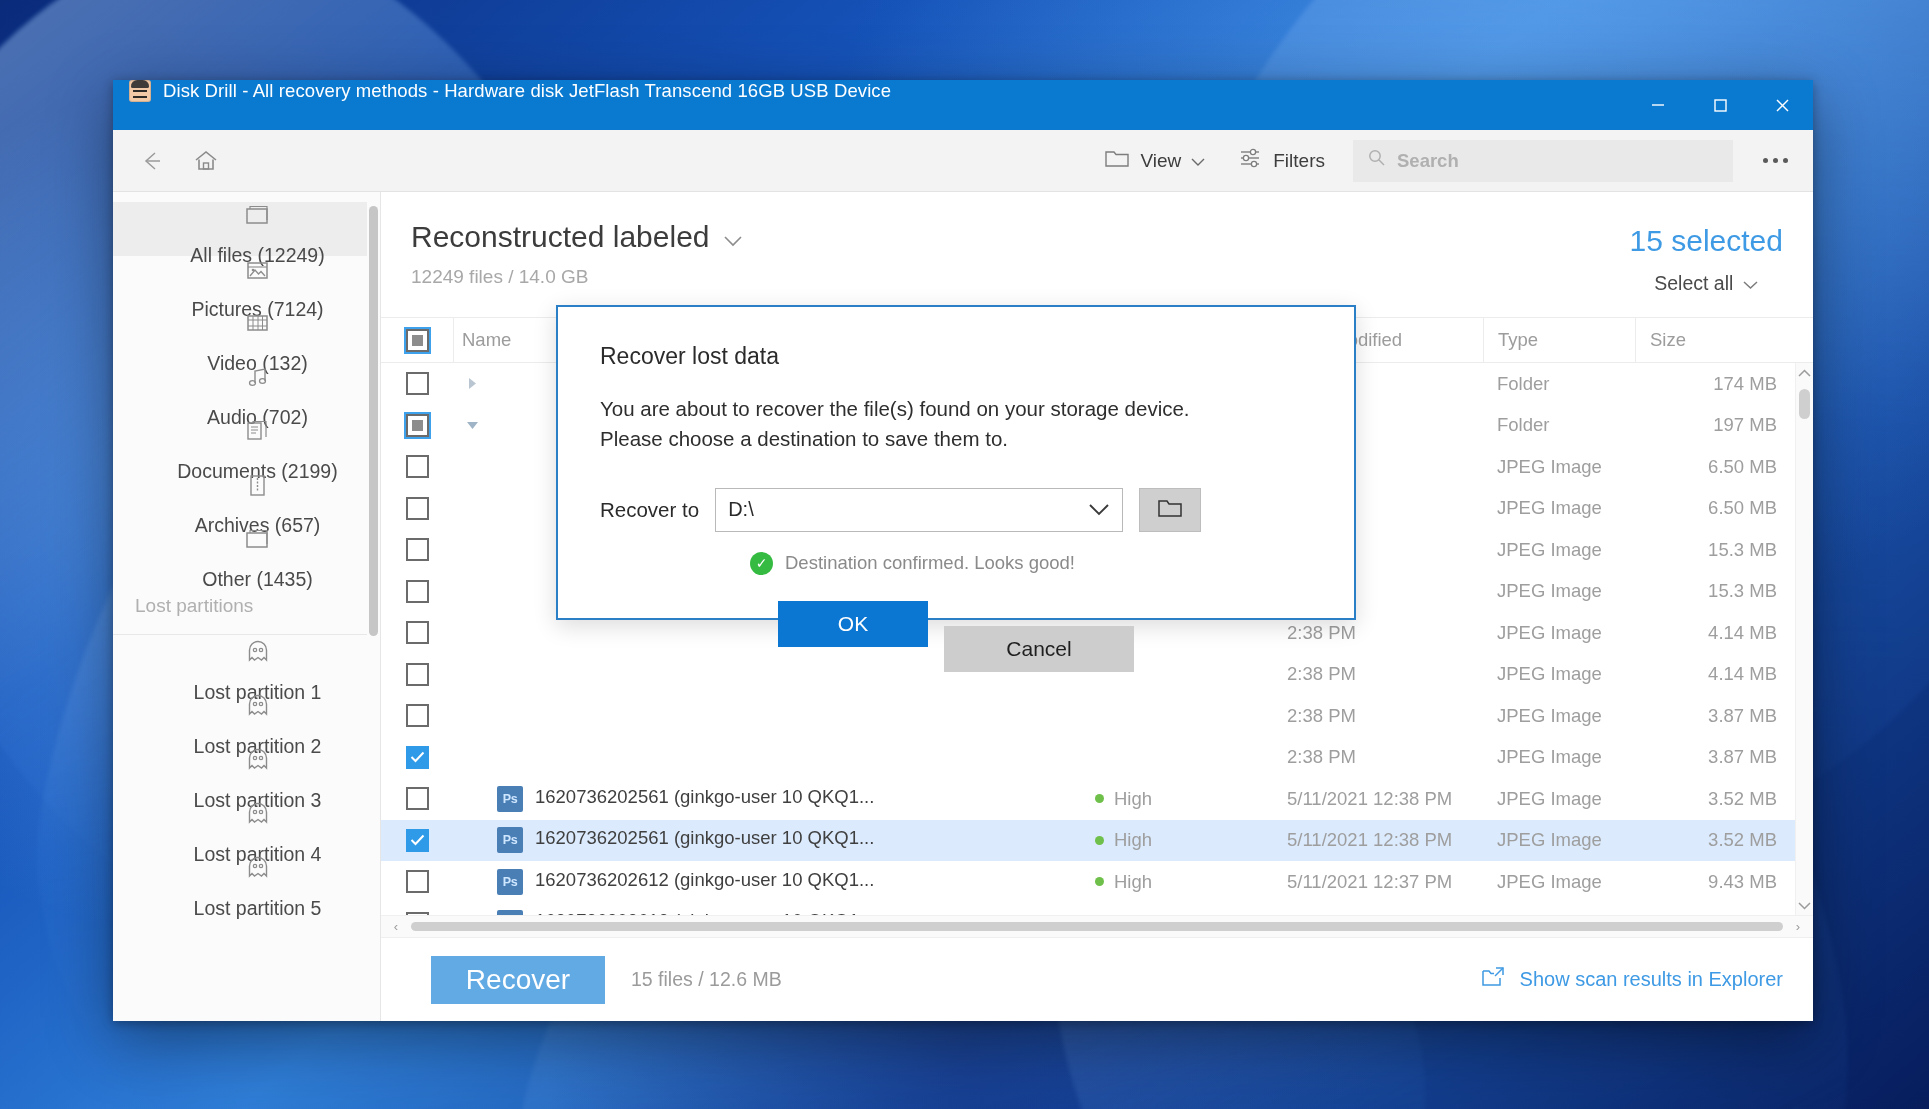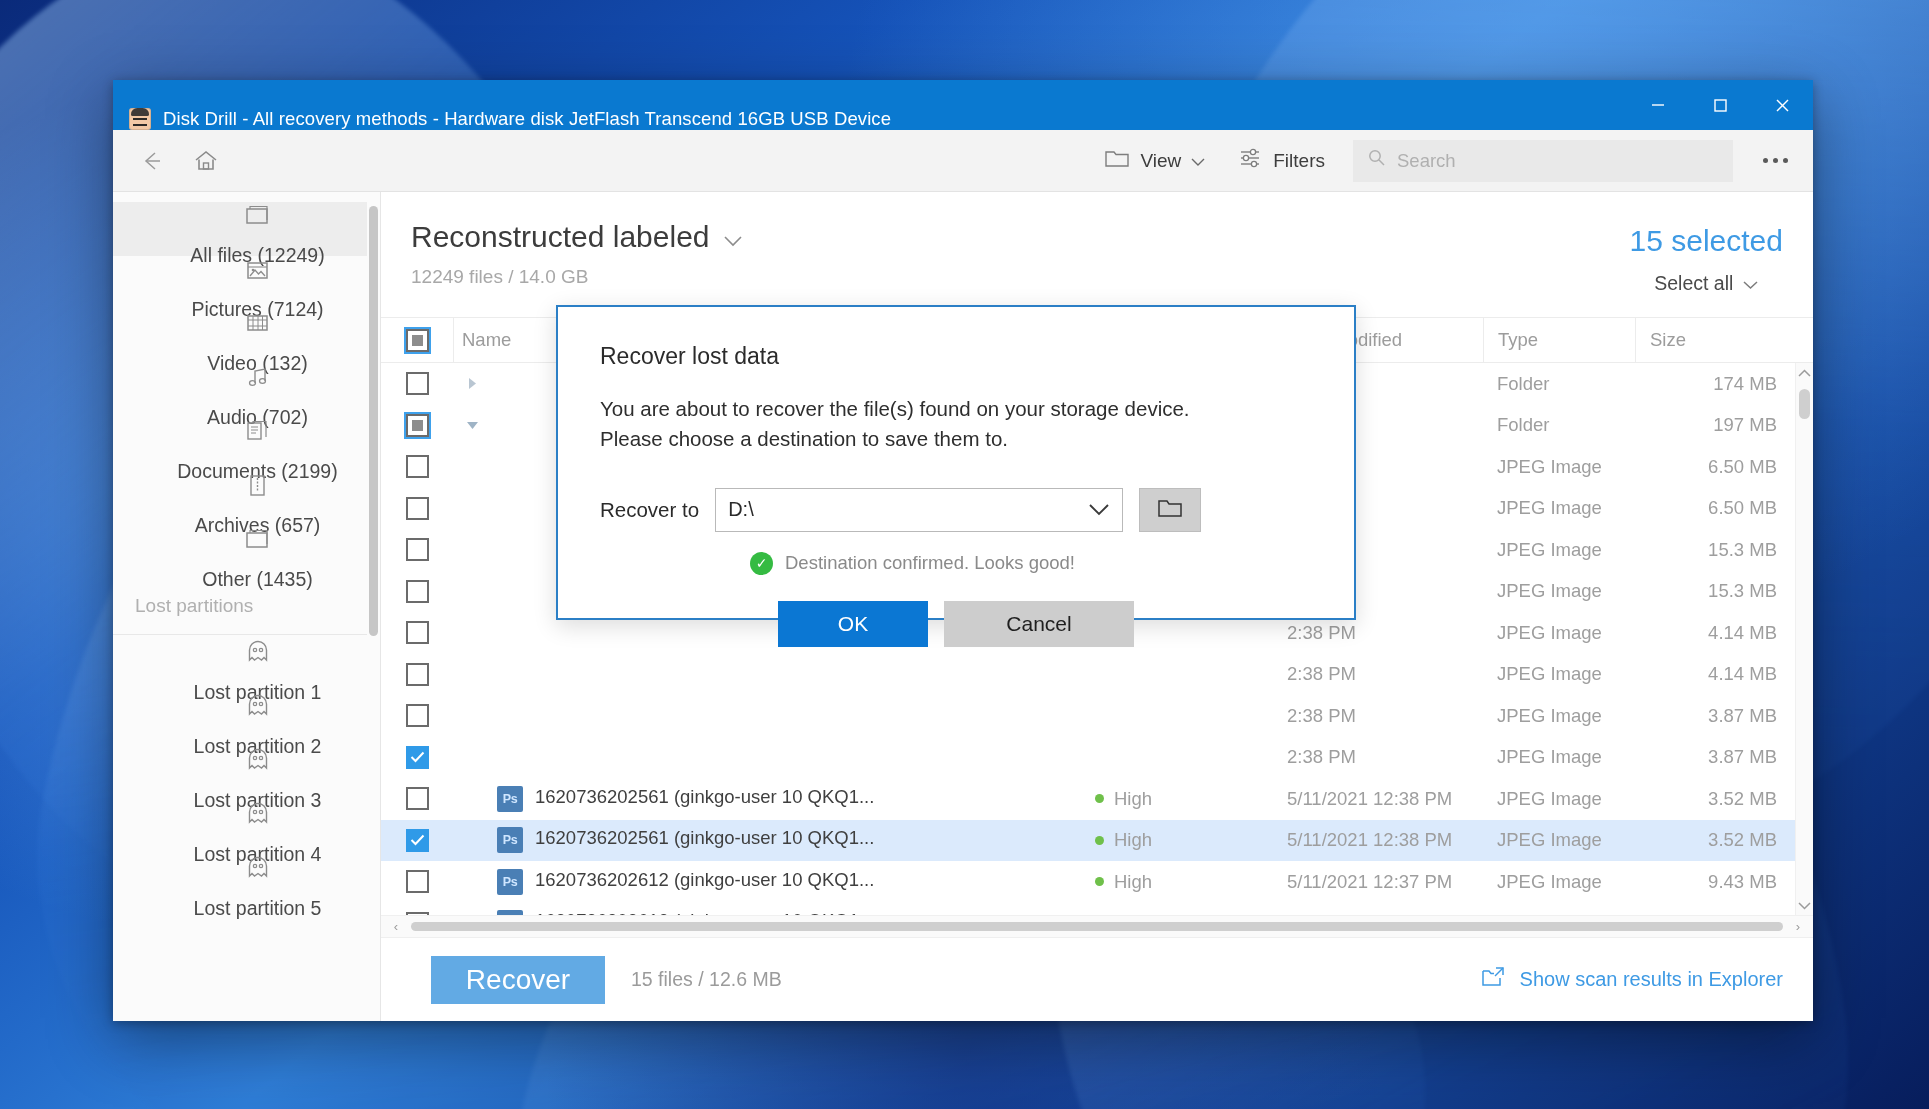--- a/index.html
+++ b/index.html
@@ -36,21 +36,21 @@
   
   #app-window {
     position: absolute; left: 113px; top: 80px; width: 1700px; height: 941px;
     background: #ffffff;
     box-shadow: 0 18px 60px rgba(0,0,0,.42), 0 2px 10px rgba(0,0,0,.3);
     display: flex; flex-direction: column; overflow: hidden;
   }
   
   #titlebar {
     height: 50px; background: #0a79d0; color: #fff;
-    display: flex; align-items: flex-end; flex: none;
+    display: flex; align-items: flex-start; flex: none;
   }
   #titlebar .app-icon {
     width: 22px; height: 22px; margin-left: 16px; margin-right: 12px;
     border-radius: 3px; background: #f2c9a6; position: relative; flex: none;
     box-shadow: inset 0 0 0 1px rgba(0,0,0,.12);
   }
   #titlebar .app-icon::before {
     content:""; position:absolute; left:2px; top:0px; width:18px; height:8px;
     background:#3f3b38; border-radius: 8px 8px 2px 2px;
   }
@@ -85,21 +85,21 @@
     padding: 0 10px; color: #3a3a3a; font-size: 19px;
   }
   .tb-item .lbl { color:#3d3d3d; }
   .chev { color:#6a6a6a; }
   #search-box {
     width: 380px; height: 42px; background: #e9e9e9; display: flex; align-items: center;
     gap: 10px; padding: 0 14px; margin-left: 18px; color: #a6a6a6; font-size: 18.5px;
   }
   #search-box input {
     border: 0; background: transparent; outline: none; flex: 1 1 auto;
-    font-family: inherit; font-size: 18.5px; color: #be185d;
+    font-family: inherit; font-size: 18.5px; color: #be185d; font-weight: bold;
   }
   #search-box input::placeholder { color: #b0b0b0; }
   .ellipsis-btn {
     width: 56px; height: 44px; display:flex; align-items:center; justify-content:center;
     gap: 5px; margin-left: 14px;
   }
   .ellipsis-btn i { width:5px; height:5px; border-radius:50%; background:#5a5a5a; display:block; }
 
   
   #body-split { flex: 1 1 auto; display: flex; min-height: 0; }
@@ -243,21 +243,21 @@
     margin-top: 20px; margin-left: 150px; display:flex; align-items:center; gap: 12px;
     font-size: 18.5px; color:#8a8a8a;
   }
   .ok-badge {
     width: 23px; height: 23px; border-radius: 50%; background:#35bb42; color:#fff;
     display:flex; align-items:center; justify-content:center; font-size: 14px; flex:none;
   }
   #dlg-buttons { margin-top: 26px; display:flex; gap: 16px; justify-content:center; }
   #dlg-buttons button { font-family: inherit; border: none; font-size: 21px; }
   #ok-button { width: 150px; height: 46px; background:#0b77d3; color:#fff; }
-  #cancel-button { width: 190px; height: 46px; background:#cdcdcd; color:#1f1f1f; }
+  #cancel-button { width: 190px; height: 46px; background:#cdcdcd; color:#1f1f1f;margin-top:25px; }
 </style>
 </head>
 <body>
 
 <div id="desktop">
   <div class="petal p1"></div>
   <div class="petal p2"></div>
   <div class="petal p3"></div>
   <div class="petal p4"></div>
   <div class="petal p5"></div>

